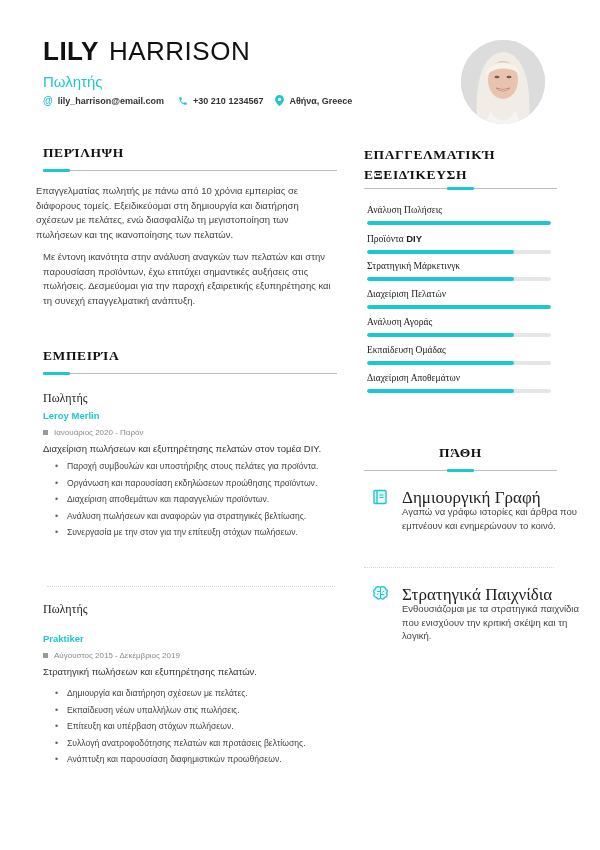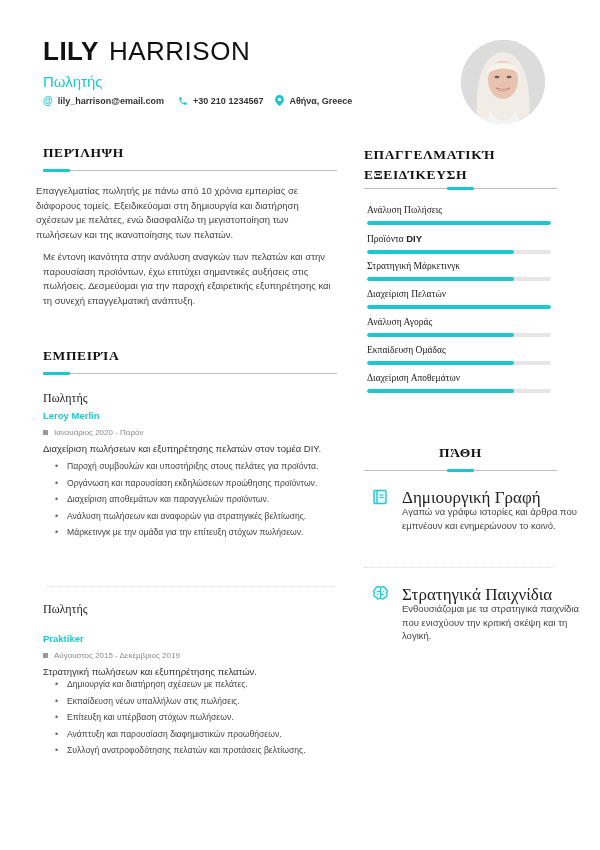--- a/index.html
+++ b/index.html
@@ -106,40 +106,40 @@
   <div class="date" style="margin-top:7px;">
     <span class="sq"></span>
     <span>Ιανουάριος 2020 - Παρόν</span>
   </div>
   <div class="job-desc" style="margin-top:5px;">Διαχείριση πωλήσεων και εξυπηρέτησης πελατών στον τομέα DIY.</div>
   <ul class="bullets" style="margin-top:6px; padding-left:12px;">
     <li>Παροχή συμβουλών και υποστήριξης στους πελάτες για προϊόντα.</li>
     <li>Οργάνωση και παρουσίαση εκδηλώσεων προώθησης προϊόντων.</li>
     <li>Διαχείριση αποθεμάτων και παραγγελιών προϊόντων.</li>
     <li>Ανάλυση πωλήσεων και αναφορών για στρατηγικές βελτίωσης.</li>
-    <li>Μάρκετινγκ με την ομάδα για την επίτευξη στόχων πωλήσεων.</li>
+    <li>Συνεργασία με την στον για την επίτευξη στόχων πωλήσεων.</li>
   </ul>
 </div>
 
 <div class="abs dotted" style="left:47px; top:586px; width:288px;"></div>
 
 <div class="abs" style="left:43px; top:602px; width:296px;">
   <div class="job-title">Πωλητής</div>
   <div class="company" style="margin-top:16px;">Praktiker</div>
   <div class="date" style="margin-top:7px;">
     <span class="sq"></span>
     <span>Αύγουστος 2015 - Δεκέμβριος 2019</span>
   </div>
   <div class="job-desc" style="margin-top:5px;">Στρατηγική πωλήσεων και εξυπηρέτησης πελατών.</div>
-  <ul class="bullets" style="margin-top:1px; padding-left:12px;">
+  <ul class="bullets" style="margin-top:10px; padding-left:12px;">
     <li>Δημιουργία και διατήρηση σχέσεων με πελάτες.</li>
     <li>Εκπαίδευση νέων υπαλλήλων στις πωλήσεις.</li>
     <li>Επίτευξη και υπέρβαση στόχων πωλήσεων.</li>
+    <li>Συλλογή ανατροφοδότησης πελατών και προτάσεις βελτίωσης.</li>
     <li>Ανάπτυξη και παρουσίαση διαφημιστικών προωθήσεων.</li>
-    <li>Συλλογή ανατροφοδότησης πελατών και προτάσεις βελτίωσης.</li>
   </ul>
 </div>
 
 <div class="abs sec-head" style="left:364px; top:145px; line-height:20px;">
   <div>ΕΠΑΓΓΕΛΜΑΤΙΚΉ</div>
   <div>ΕΞΕΙΔΊΚΕΥΣΗ</div>
 </div>
 <div class="abs rule" style="left:364px; top:188px; width:193px;"></div>
 <div class="abs accent" style="left:447px; top:187px; width:27px;"></div>
 

